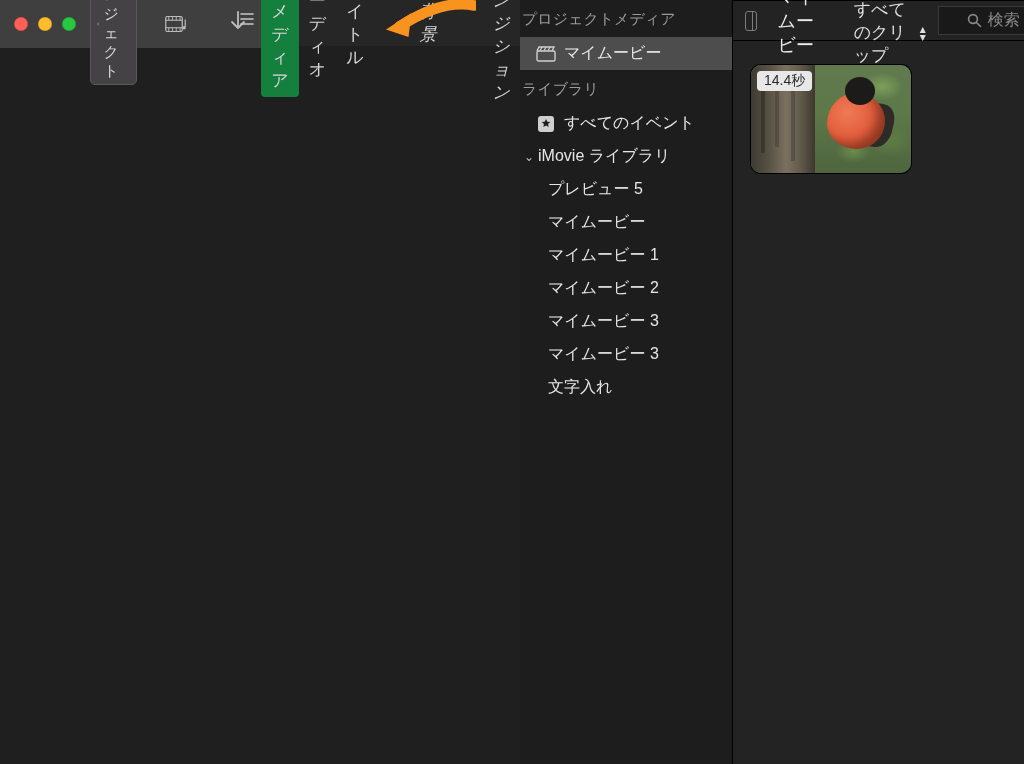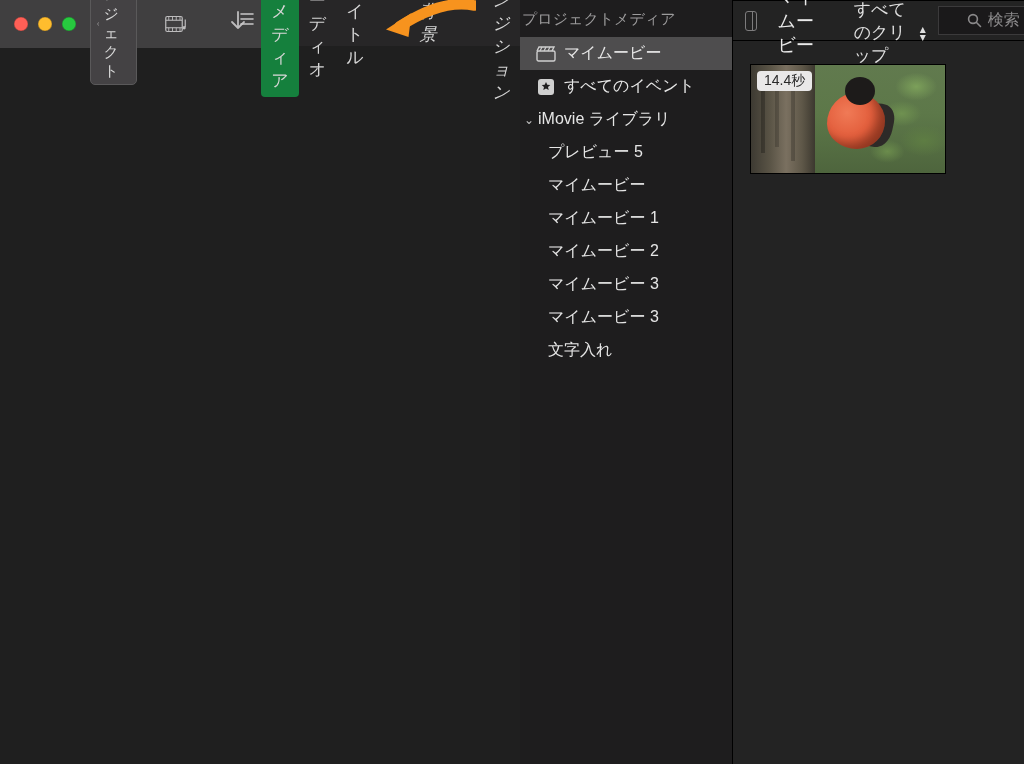--- a/index.html
+++ b/index.html
@@ -42,21 +42,21 @@
   .layout-toggle { width:24px; height:20px; border:1px solid #7d7c7d; border-radius:3px; position:relative; }
   .layout-toggle::before { content:""; position:absolute; left:6px; top:0; bottom:0; width:1px; background:#7d7c7d; }
   .ch-title { font-size:18px; color:#eaeaea; margin-left:8px; }
   .ch-spacer { flex:1; }
   .filter { color:#e0e0e0; font-size:17px; display:flex; align-items:center; gap:6px;margin-top:24px; }
   .filter .updown { font-size:12px; line-height:8px; display:flex; flex-direction:column; }
   .search { display:flex; align-items:center; gap:6px; background:#1a191a; border:1px solid #3b3a3b; border-radius:0; padding:3px 28px; width:182px; color:#8a898a; font-size:16px; }
   .gear { width:24px; height:24px; color:#bcbbbc; }
 
   .clip-area { flex:1; padding:24px 18px; position:relative; }
-  .clip { width:194px; height:108px; border-radius:0; position:relative; overflow:hidden; box-shadow:0 0 0 1px #000; }
+  .clip { width:160px; height:108px; border-radius:10px; position:relative; overflow:hidden; box-shadow:0 0 0 1px #000; }
   .clip-bg { position:absolute; inset:0; background:linear-gradient(180deg,#617a4e 0%,#5d7849 45%,#4e653d 100%); }
   .trunk { position:absolute; left:0; top:0; width:64px; height:108px; background:linear-gradient(90deg,#3d3a32 0%,#5a5446 30%,#7a7060 55%,#5e5748 80%,#3c382f 100%); }
   .trunk::after { content:""; position:absolute; left:10px; top:18px; width:4px; height:70px; background:rgba(0,0,0,.25); box-shadow:14px -6px 0 rgba(0,0,0,.18), 30px 8px 0 rgba(0,0,0,.2); }
   .bird-body { position:absolute; left:76px; top:28px; width:58px; height:56px; border-radius:50% 50% 48% 52% / 55% 50% 50% 45%; background:radial-gradient(circle at 35% 35%,#f07a56 0%,#e35f3d 45%,#c84d2e 70%,#a83f24 100%); box-shadow:inset -8px -6px 10px rgba(0,0,0,.25); }
   .bird-wing { position:absolute; left:108px; top:38px; width:34px; height:44px; border-radius:60% 40% 50% 50%; background:#2d2a28; transform:rotate(12deg); }
   .bird-head { position:absolute; left:94px; top:12px; width:30px; height:28px; border-radius:50%; background:#1d1b1a; }
   .leaves { position:absolute; right:0; top:0; width:96px; height:108px; background:
       radial-gradient(ellipse 30px 20px at 70% 20%,#7ca05a 0%,transparent 70%),
       radial-gradient(ellipse 28px 18px at 55% 45%,#6f9150 0%,transparent 70%),
       radial-gradient(ellipse 34px 22px at 78% 70%,#5e7d43 0%,transparent 72%),
@@ -132,20 +132,21 @@
         <span class="side-icon">
           <svg width="20" height="16" viewBox="0 0 20 16">
               <rect x="1" y="5" width="18" height="10" rx="1.5" fill="none" stroke="#cfcfcf" stroke-width="1.4"></rect>
               <path d="M1 5 L3 1 h15 l-2 4" fill="none" stroke="#cfcfcf" stroke-width="1.4"></path>
               <path d="M6 1 l-2 4 M10 1 l-2 4 M14 1 l-2 4" stroke="#cfcfcf" stroke-width="1.2"></path>
             </svg>
         </span>
         <span>マイムービー</span>
       </div>
 
+      <div class="section-h">ライブラリ</div>
 
 
       <div class="side-item">
         <span class="side-icon">
           <svg width="18" height="18" viewBox="0 0 18 18">
               <rect x="1" y="1" width="16" height="16" rx="3" fill="#cfcfcf"></rect>
               <path d="M9 4 l1.3 2.8 3 .3 -2.3 2 .7 3 -2.7-1.6 -2.7 1.6 .7-3 -2.3-2 3-.3z" fill="#1e1d1e"></path>
             </svg>
         </span>
         <span>すべてのイベント</span>

